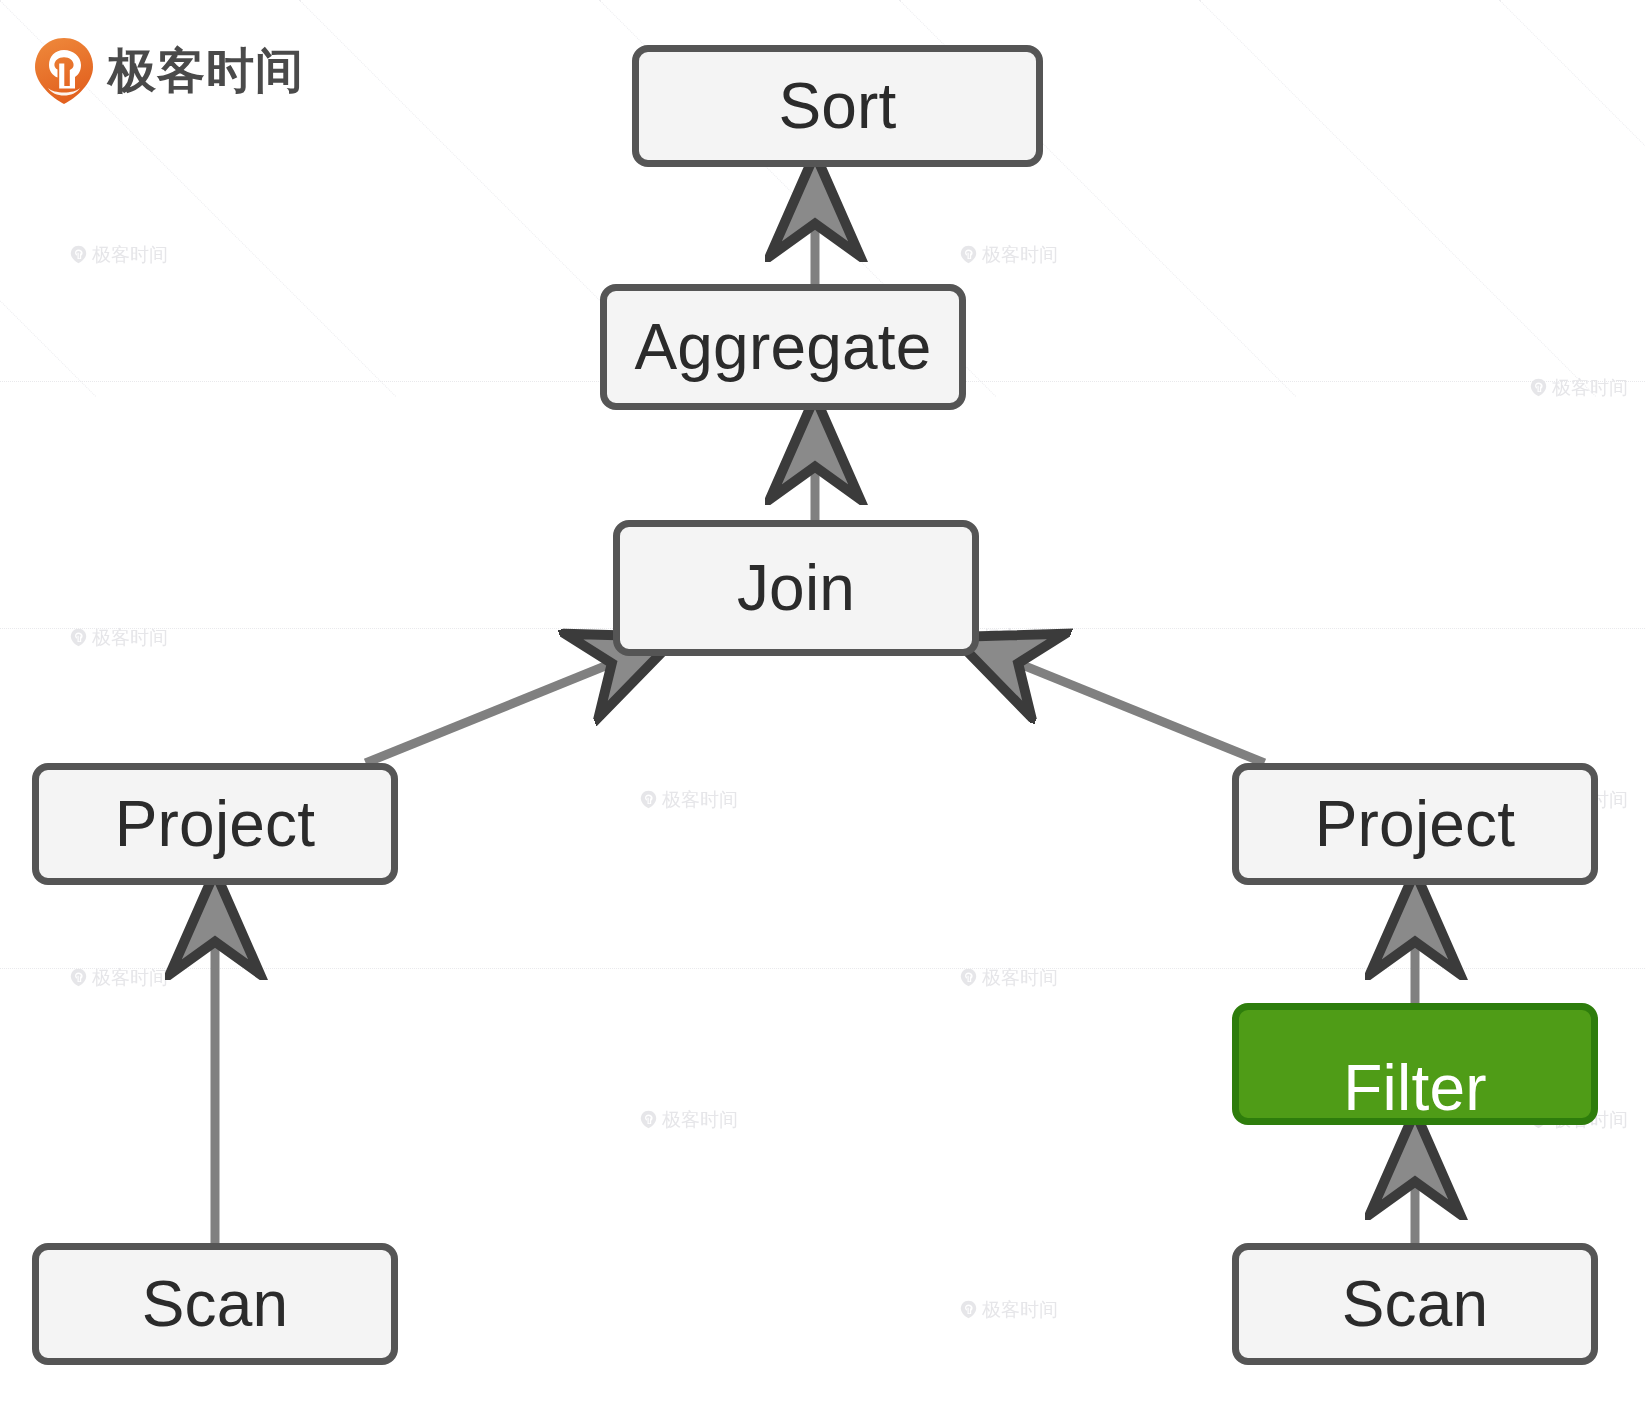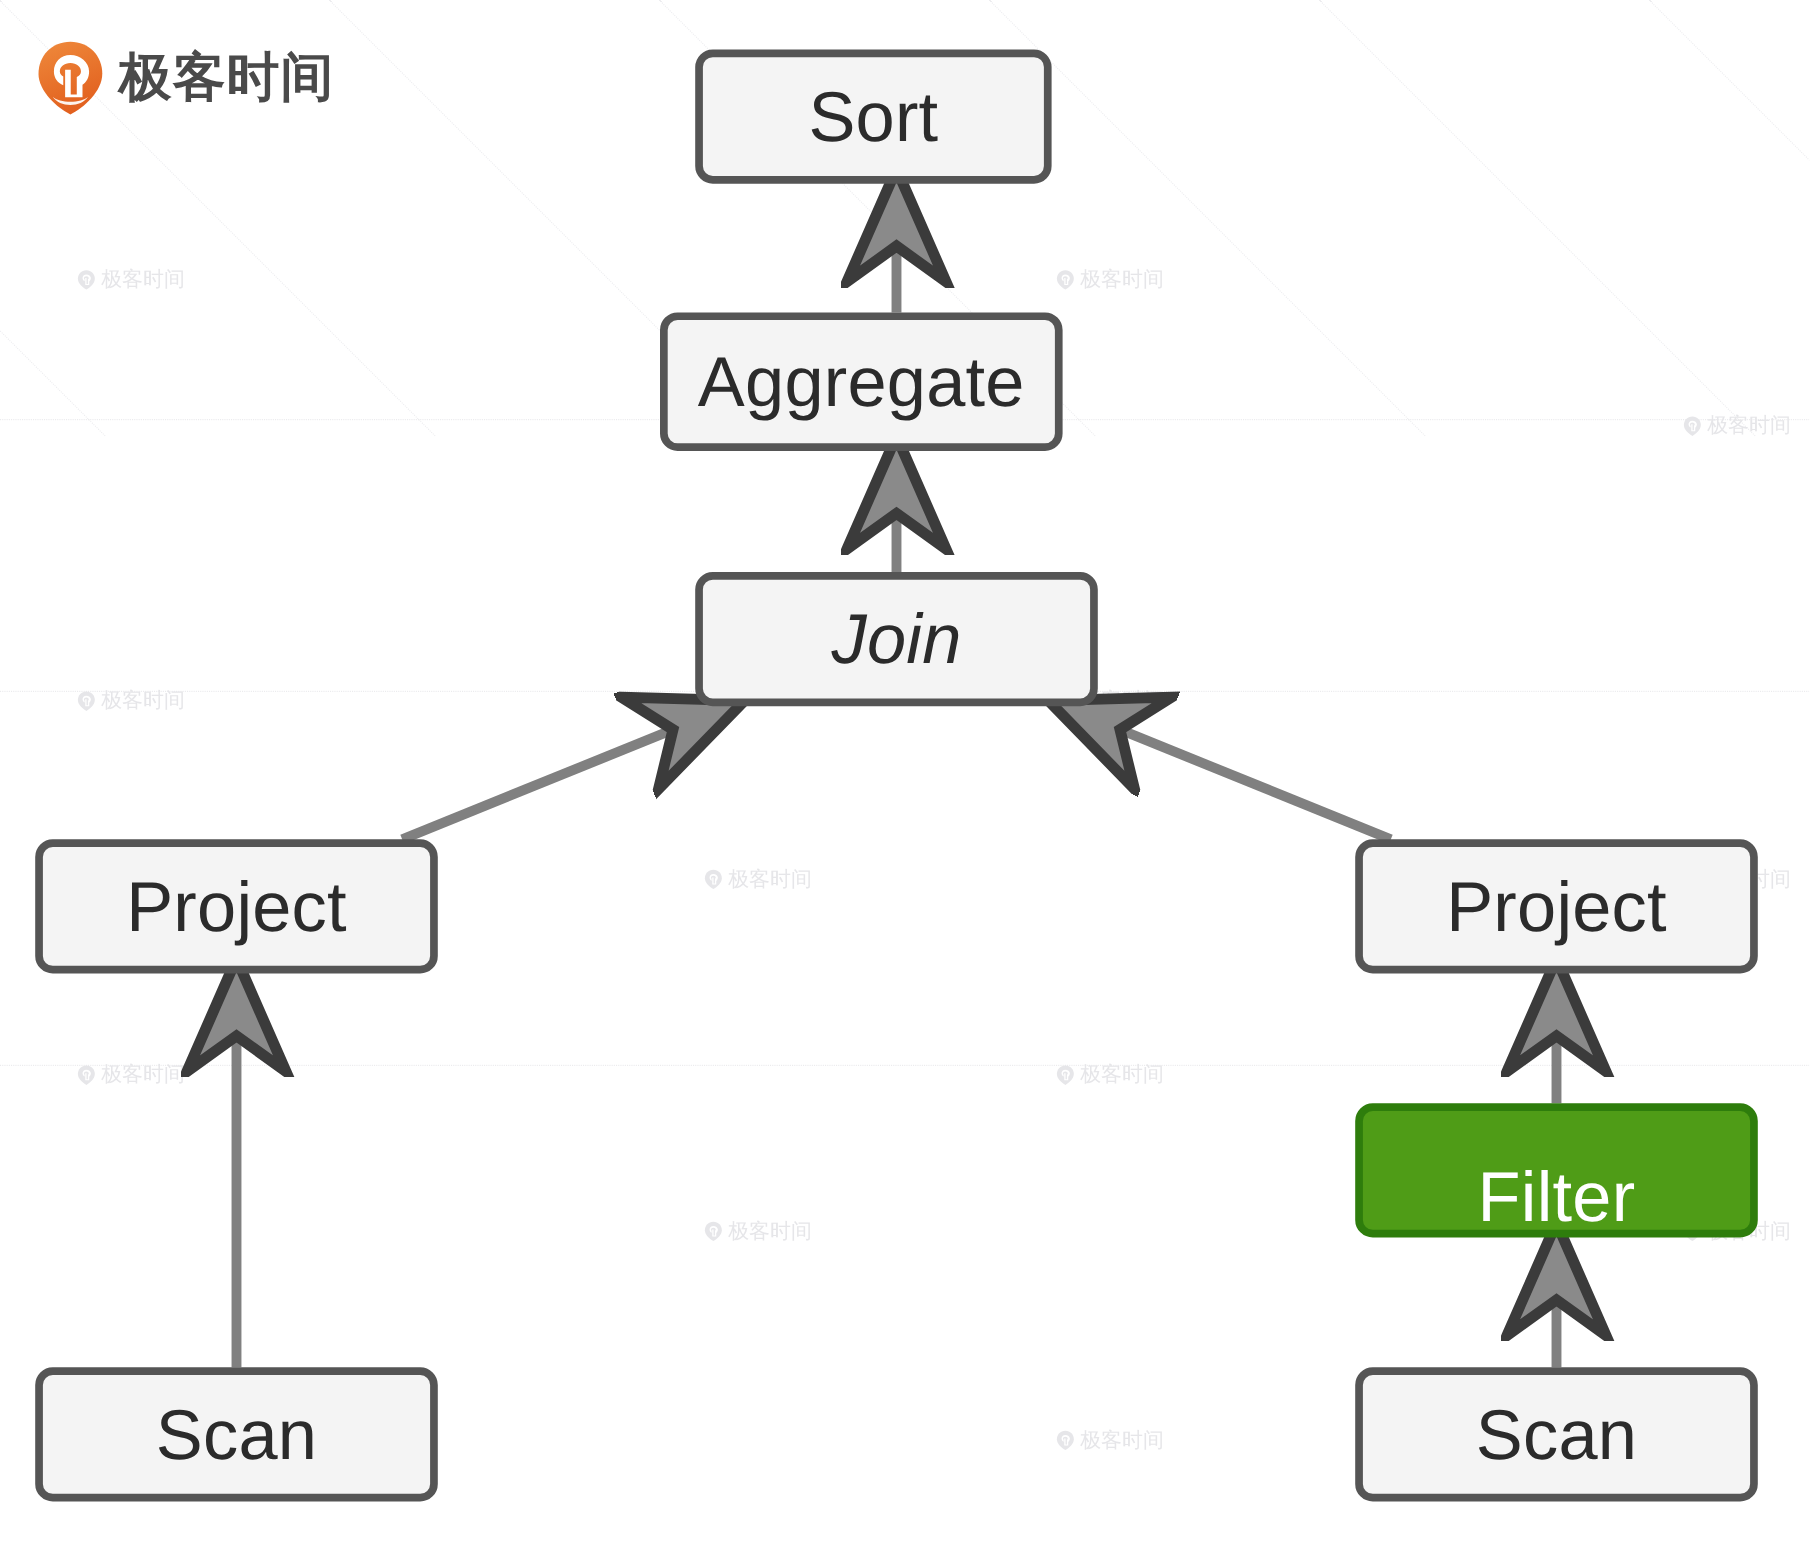--- a/index.html
+++ b/index.html
@@ -249,27 +249,27 @@
         <line x1="815" y1="520" x2="815" y2="410" marker-end="url(#arrowhead)"></line>
         <line x1="365.6172839506173" y1="763" x2="664.3827160493827" y2="642" marker-end="url(#arrowhead)"></line>
         <line x1="1264.3827160493827" y1="763" x2="965.6172839506173" y2="642" marker-end="url(#arrowhead)"></line>
         <line x1="215" y1="1243" x2="215" y2="885" marker-end="url(#arrowhead)"></line>
         <line x1="1415" y1="1003" x2="1415" y2="885" marker-end="url(#arrowhead)"></line>
         <line x1="1415" y1="1243" x2="1415" y2="1125" marker-end="url(#arrowhead)"></line>
       </g>
   </svg>
 
   <div id="node-group">
-      <div class="node plain" style="left: 632px; top: 45px; width: 324px; height: 122px;">
+      <div class="node plain" style="left: 632px; top: 45px; width: 411px; height: 122px;">
         <span class="node-label">Sort</span>
       </div>
       <div class="node plain" style="left: 600px; top: 284px; width: 366px; height: 126px;">
         <span class="node-label">Aggregate</span>
       </div>
-      <div class="node plain" style="left: 632px; top: 520px; width: 366px; height: 122px; font-style: italic;">
+      <div class="node plain" style="left: 613px; top: 520px; width: 366px; height: 136px;">
         <span class="node-label">Join</span>
       </div>
       <div class="node plain" style="left: 32px; top: 763px; width: 366px; height: 122px;">
         <span class="node-label">Project</span>
       </div>
       <div class="node plain" style="left: 1232px; top: 763px; width: 366px; height: 122px;">
         <span class="node-label">Project</span>
       </div>
       <div class="node highlight" style="left: 1232px; top: 1003px; width: 366px; height: 122px;">
         <span class="node-label">Filter</span>

